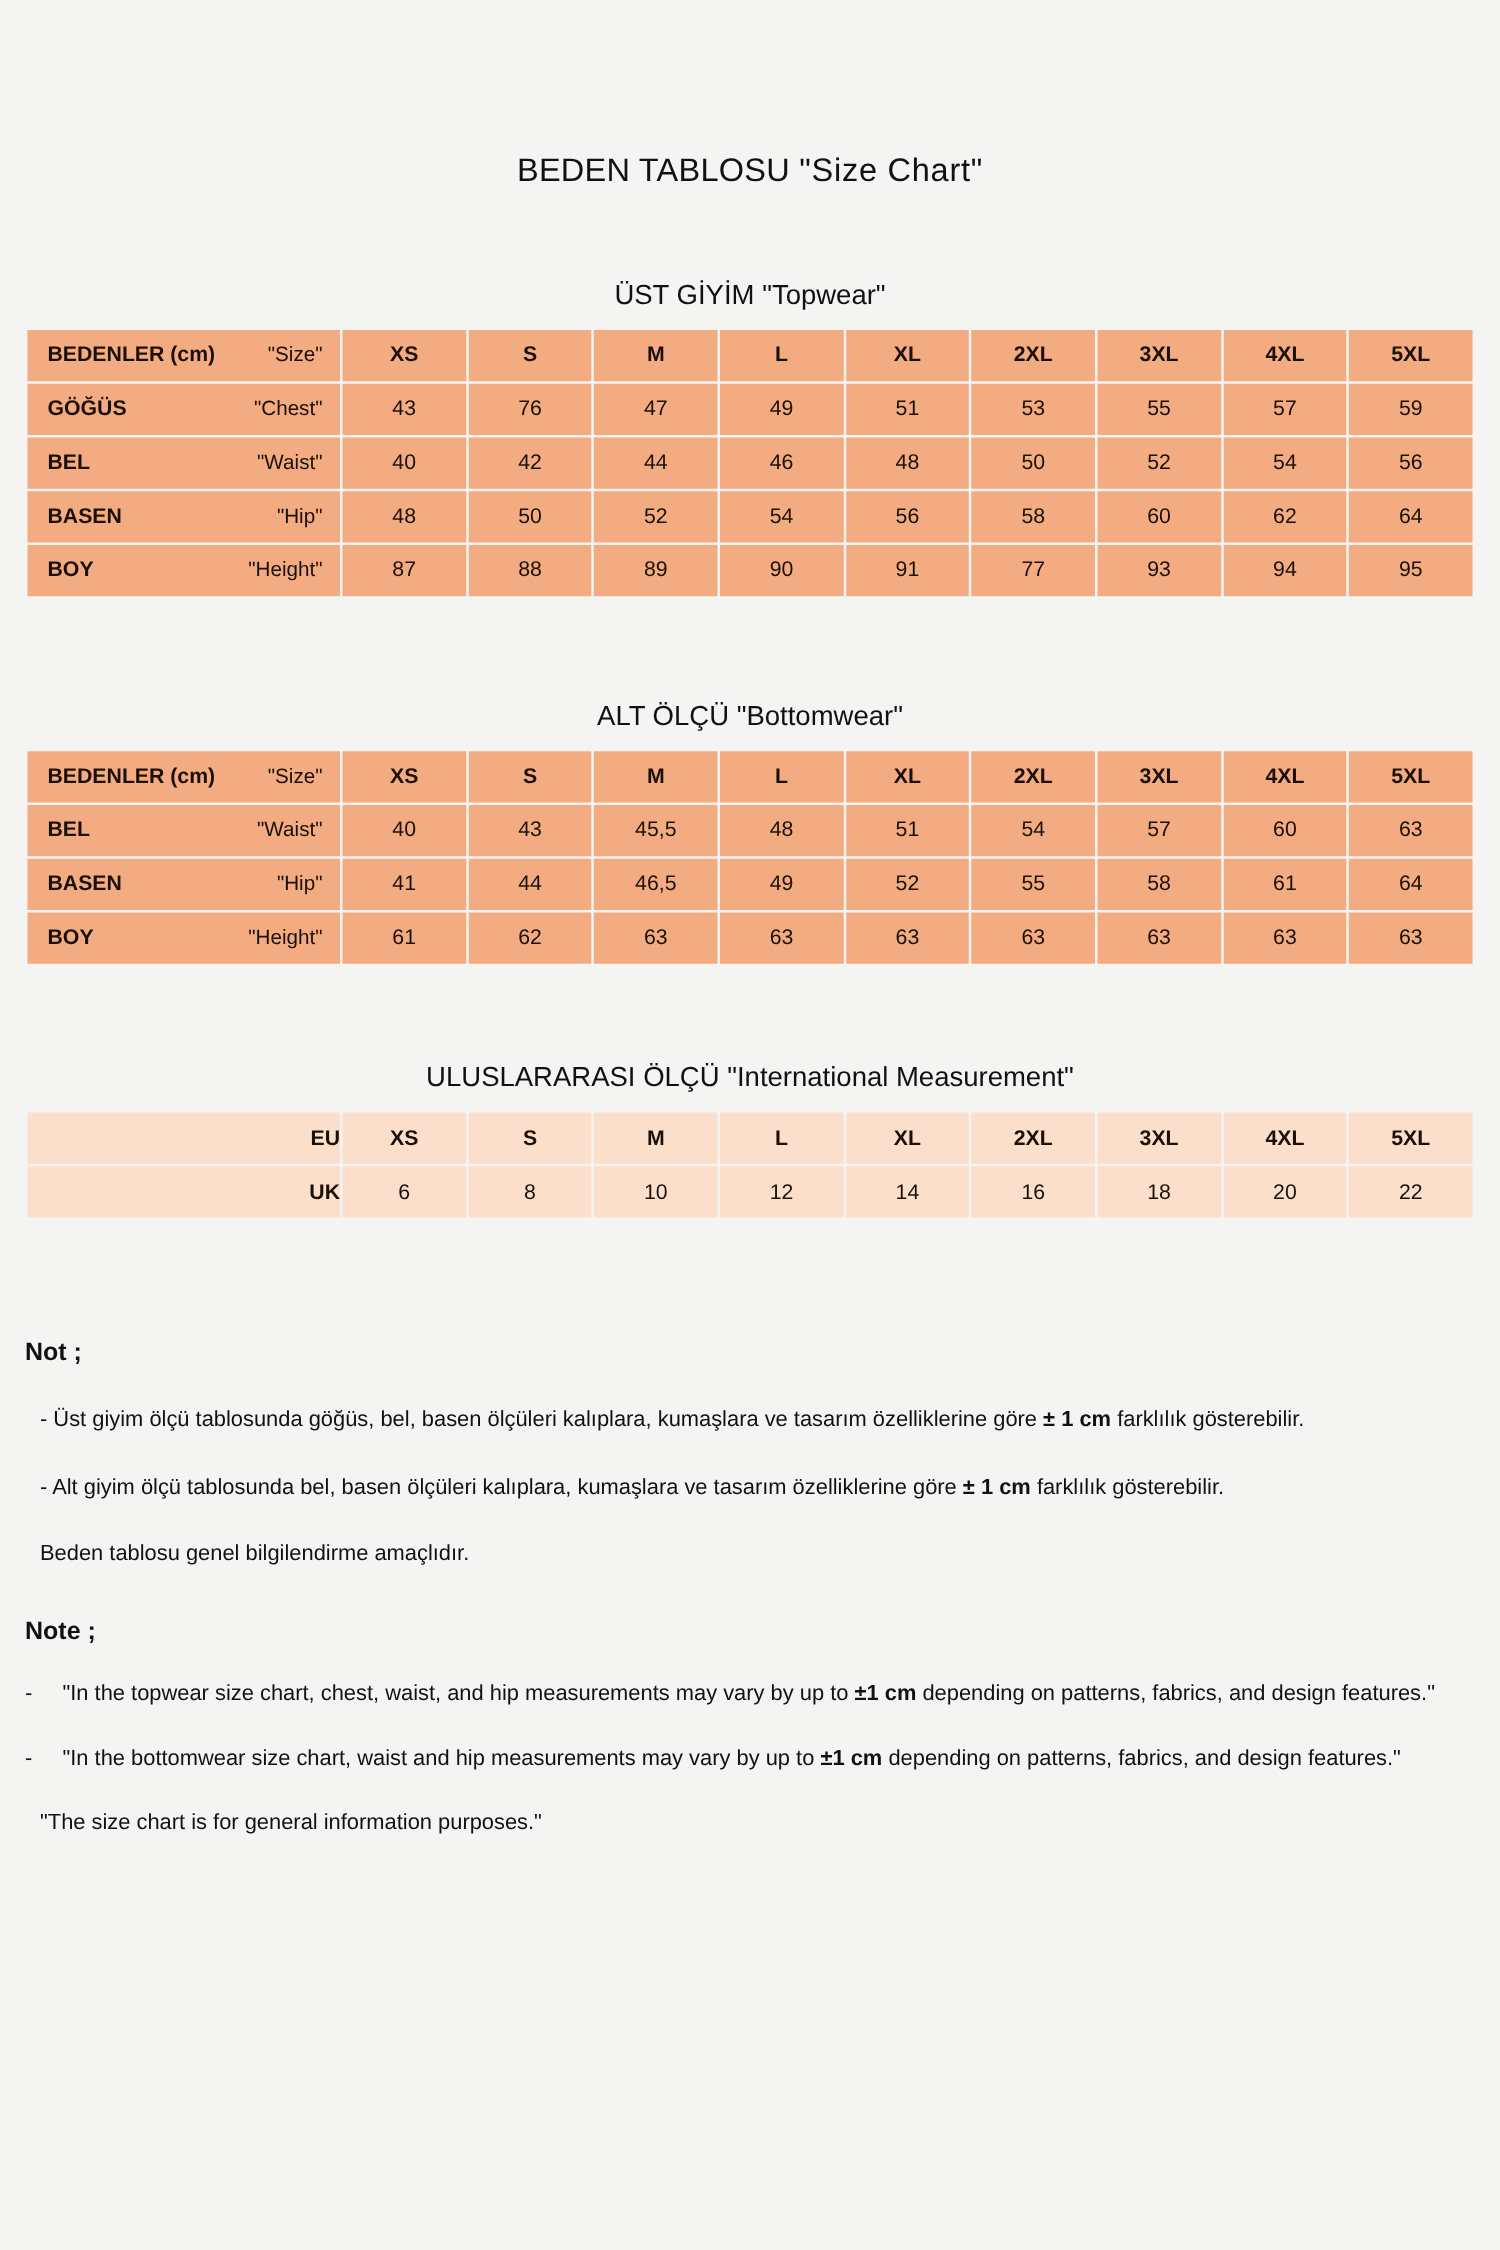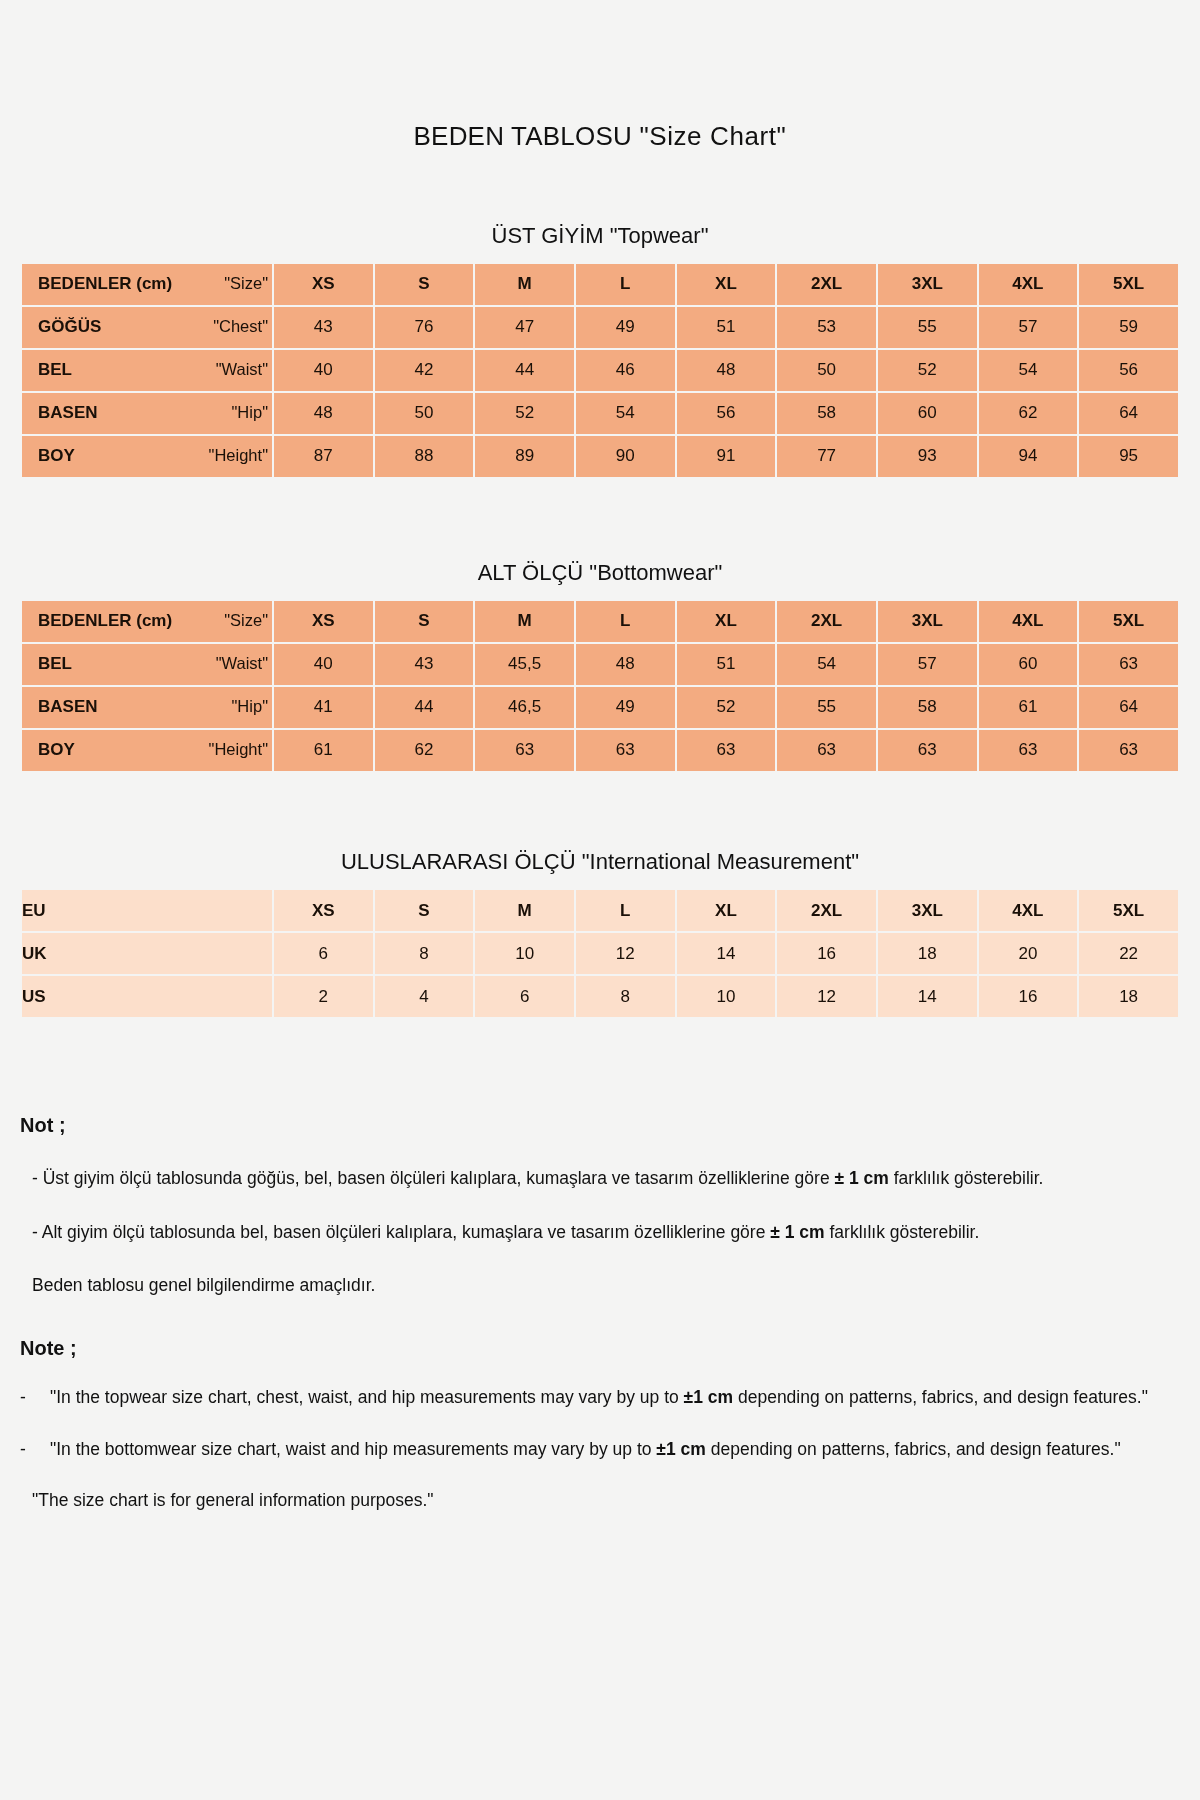--- a/index.html
+++ b/index.html
@@ -69,21 +69,21 @@
     padding: 0 6px;
     text-align: center;
     font-size: 17px;
     color: #1a1008;
     vertical-align: middle;
     overflow: hidden;
     white-space: nowrap;
   }
   table.size-table td.label-cell {
     text-align: right;
-    padding: 0 4px 0 16px;
+    padding: 0 14px 0 16px;
     width: 250px;
   }
   table.size-table td.label-cell .lbl-wrap {
     display: flex;
     justify-content: space-between;
     align-items: baseline;
     width: 100%;
   }
   table.size-table td.label-cell .tr {
     font-weight: bold;
@@ -97,21 +97,21 @@
   table.size-table td.hd {
     font-weight: bold;
   }
 
   
   table.intl-table td {
     background: #fcdfcb;
     height: 41px;
   }
   table.intl-table td.label-cell {
-    text-align: left;
+    text-align: right;
     font-weight: bold;
     padding: 0;
   }
 
   
   .notes {
     width: 1160px;
     margin: 0 auto;
     padding-top: 92px;
     font-size: 17.5px;
@@ -361,32 +361,20 @@
         <td>8</td>
         <td>10</td>
         <td>12</td>
         <td>14</td>
         <td>16</td>
         <td>18</td>
         <td>20</td>
         <td>22</td>
       </tr>
 
-      <tr>
-        <td class="label-cell">US</td>
-        <td>2</td>
-        <td>4</td>
-        <td>6</td>
-        <td>8</td>
-        <td>10</td>
-        <td>12</td>
-        <td>14</td>
-        <td>16</td>
-        <td>18</td>
-      </tr>
     </tbody>
   </table>
 
   <div class="notes">
 
     <div class="heading">Not ;</div>
 
     <p><span>- Üst giyim ölçü tablosunda göğüs, bel, basen ölçüleri kalıplara, kumaşlara ve tasarım özelliklerine göre </span><b>± 1 cm</b><span> farklılık gösterebilir.</span></p>
 
     <p><span>- Alt giyim ölçü tablosunda bel, basen ölçüleri kalıplara, kumaşlara ve tasarım özelliklerine göre </span><b>± 1 cm</b><span> farklılık gösterebilir.</span></p>

